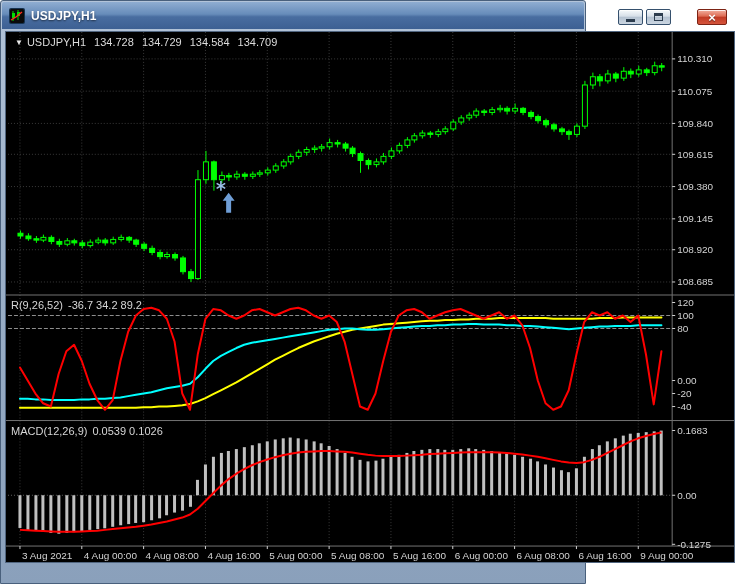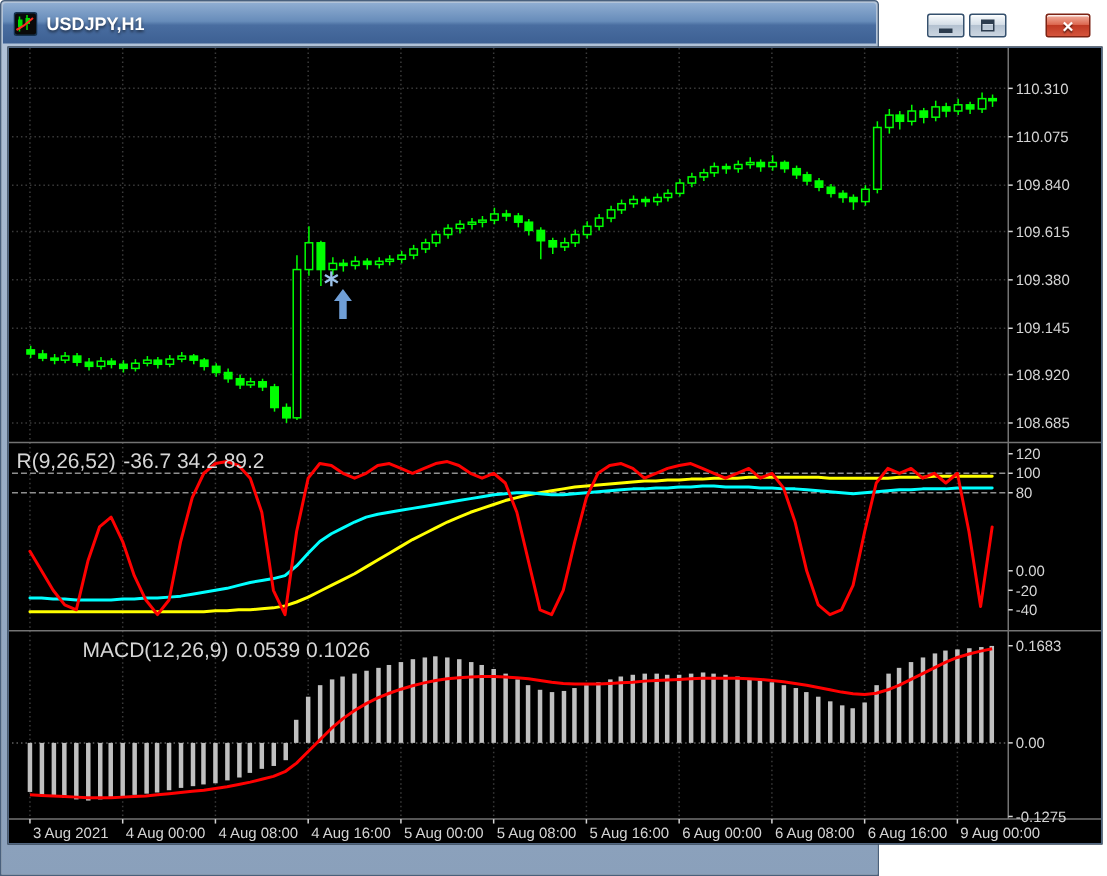--- a/index.html
+++ b/index.html
@@ -42,24 +42,24 @@
     background:#000000;border:1px solid #516680;
   }
   .client svg{position:absolute;left:0;top:0;width:100%;height:100%;display:block;}
   svg text{font-family:"Liberation Sans",sans-serif;}
   .ohlc{
     position:absolute;left:9px;top:4px;color:#dcdcdc;font-size:11px;white-space:nowrap;
   }
   .ohlc .dd{font-size:8px;color:#e8e8e8;margin-right:4px;vertical-align:1px;cursor:default;}
   .ohlc span.val{margin-right:5px;}
   .panel-label{
-    position:absolute;left:5px;color:#d6d6d6;font-size:14px;white-space:nowrap;
+    position:absolute;left:5px;color:#d6d6d6;font-size:11px;white-space:nowrap;
   }
   .osc-label{top:267px;}
-  .macd-label{top:393px;margin-left:44px;}
+  .macd-label{top:393px;}
   .panel-label span{margin-right:5px;}
 </style>
 </head>
 <body>
 
 <div class="window">
   <div class="titlebar">
     <svg class="win-icon" viewBox="0 0 16 16">
       <rect x="0" y="0" width="16" height="16" rx="2" fill="#16324f"></rect>
       <rect x="1" y="1" width="14" height="14" rx="1.5" fill="#0a0a0a"></rect>
@@ -444,20 +444,27 @@
           <text x="450" y="529" font-size="10" fill="#D4D4D4">6 Aug 00:00</text>
           <line x1="510" y1="516" x2="510" y2="519" stroke="#D4D4D4"></line>
           <text x="512" y="529" font-size="10" fill="#D4D4D4">6 Aug 08:00</text>
           <line x1="572" y1="516" x2="572" y2="519" stroke="#D4D4D4"></line>
           <text x="574" y="529" font-size="10" fill="#D4D4D4">6 Aug 16:00</text>
           <line x1="634" y1="516" x2="634" y2="519" stroke="#D4D4D4"></line>
           <text x="636" y="529" font-size="10" fill="#D4D4D4">9 Aug 00:00</text>
         </g>
       </svg>
 
+    <div class="ohlc">
+      <span class="dd">▼</span><span class="val">USDJPY,H1</span>
+      <span class="val">134.728</span>
+      <span class="val">134.729</span>
+      <span class="val">134.584</span>
+      <span class="val">134.709</span>
+    </div>
 
     <div class="panel-label osc-label">
       <span>R(9,26,52)</span><span>-36.7 34.2 89.2</span>
     </div>
     <div class="panel-label macd-label">
       <span>MACD(12,26,9)</span><span>0.0539 0.1026</span>
     </div>
   </div>
 </div>
 

